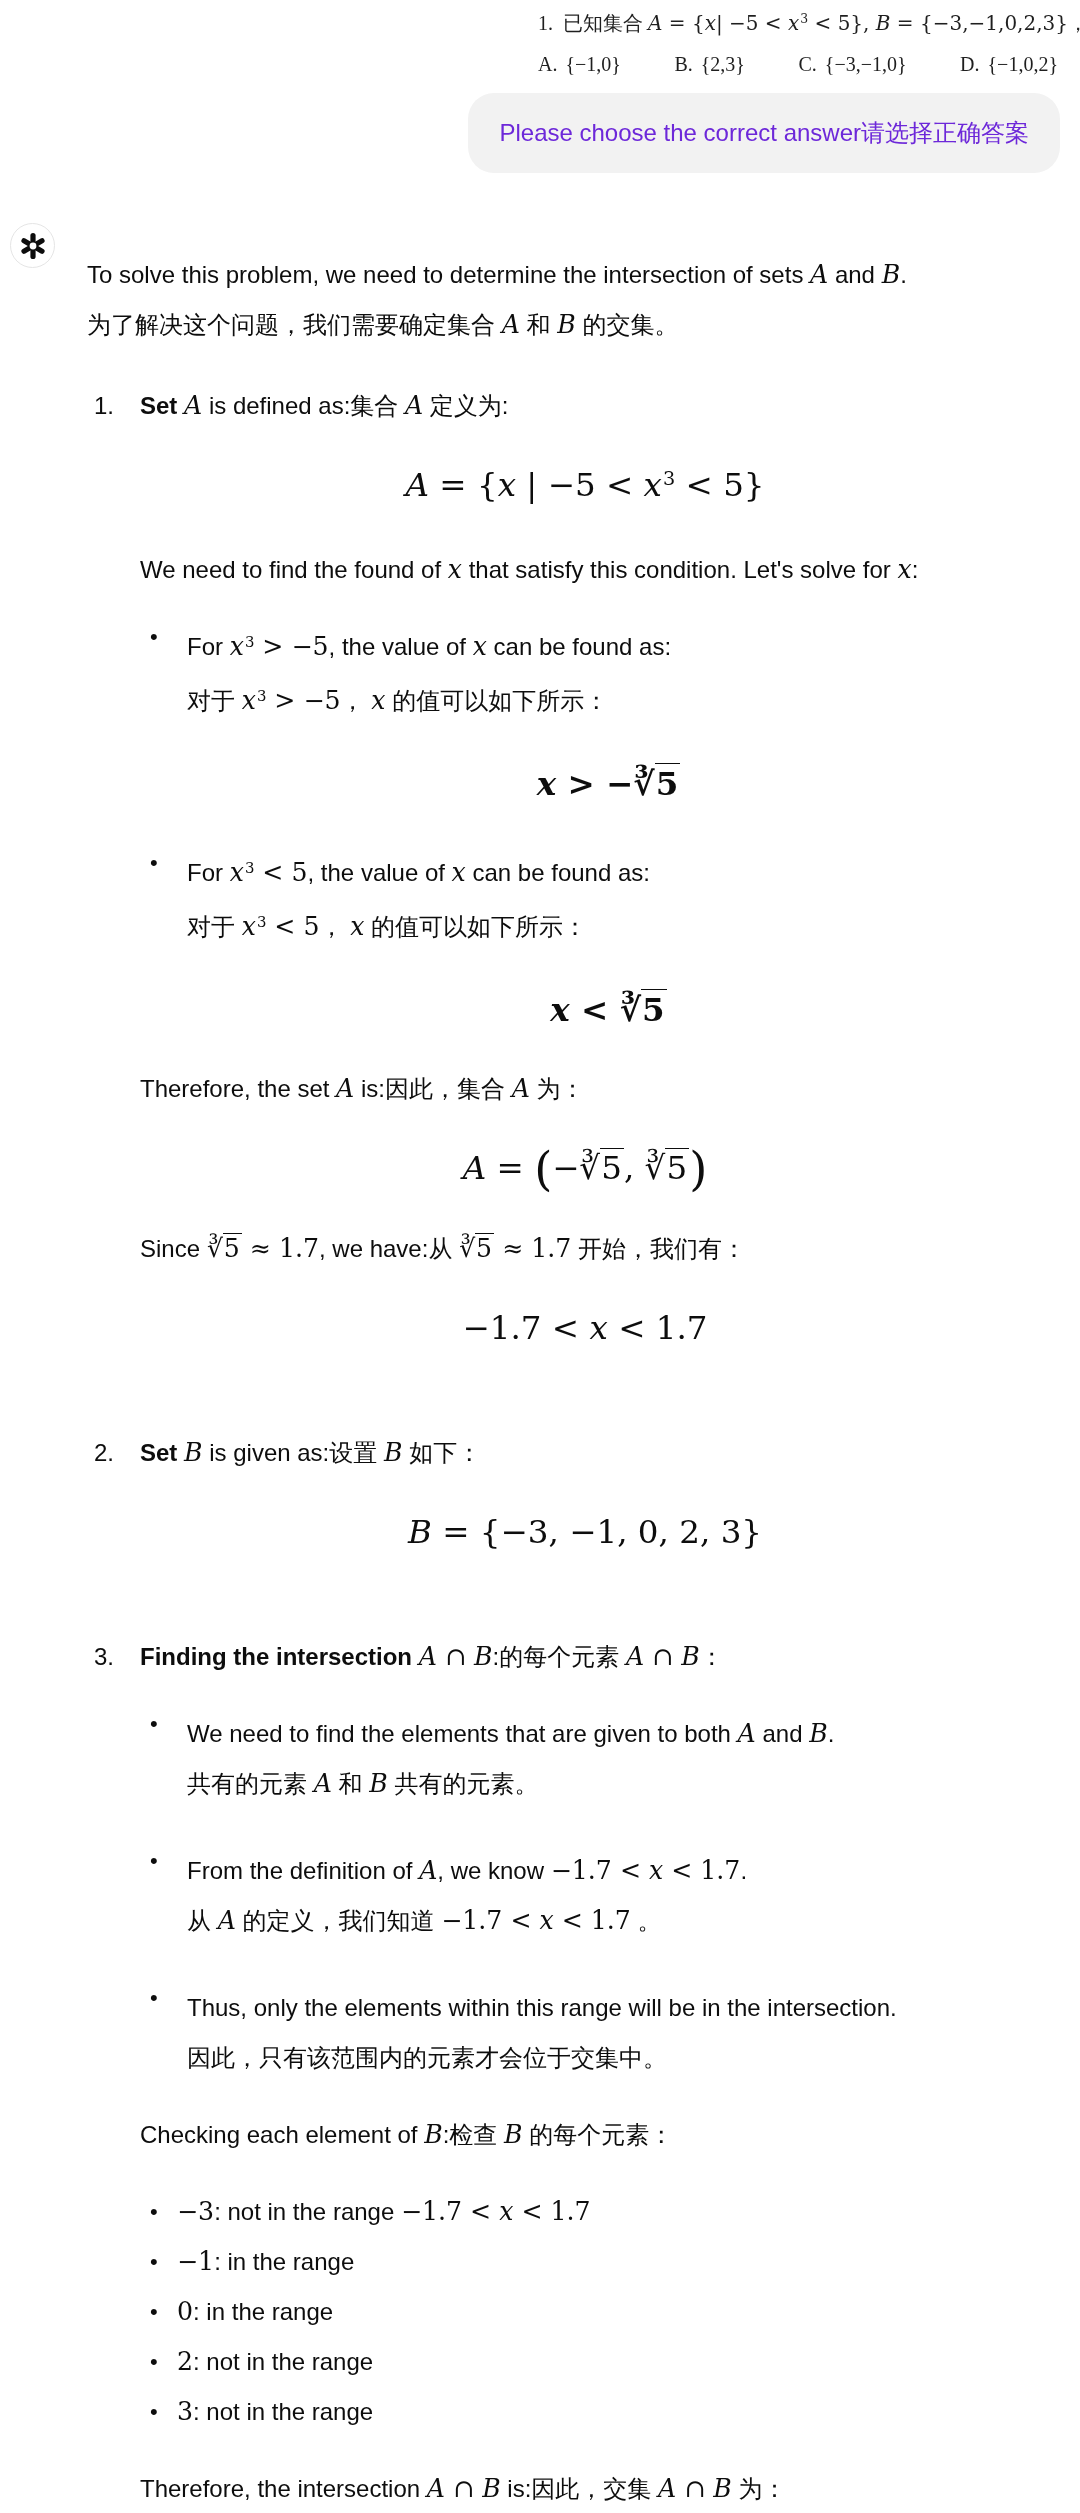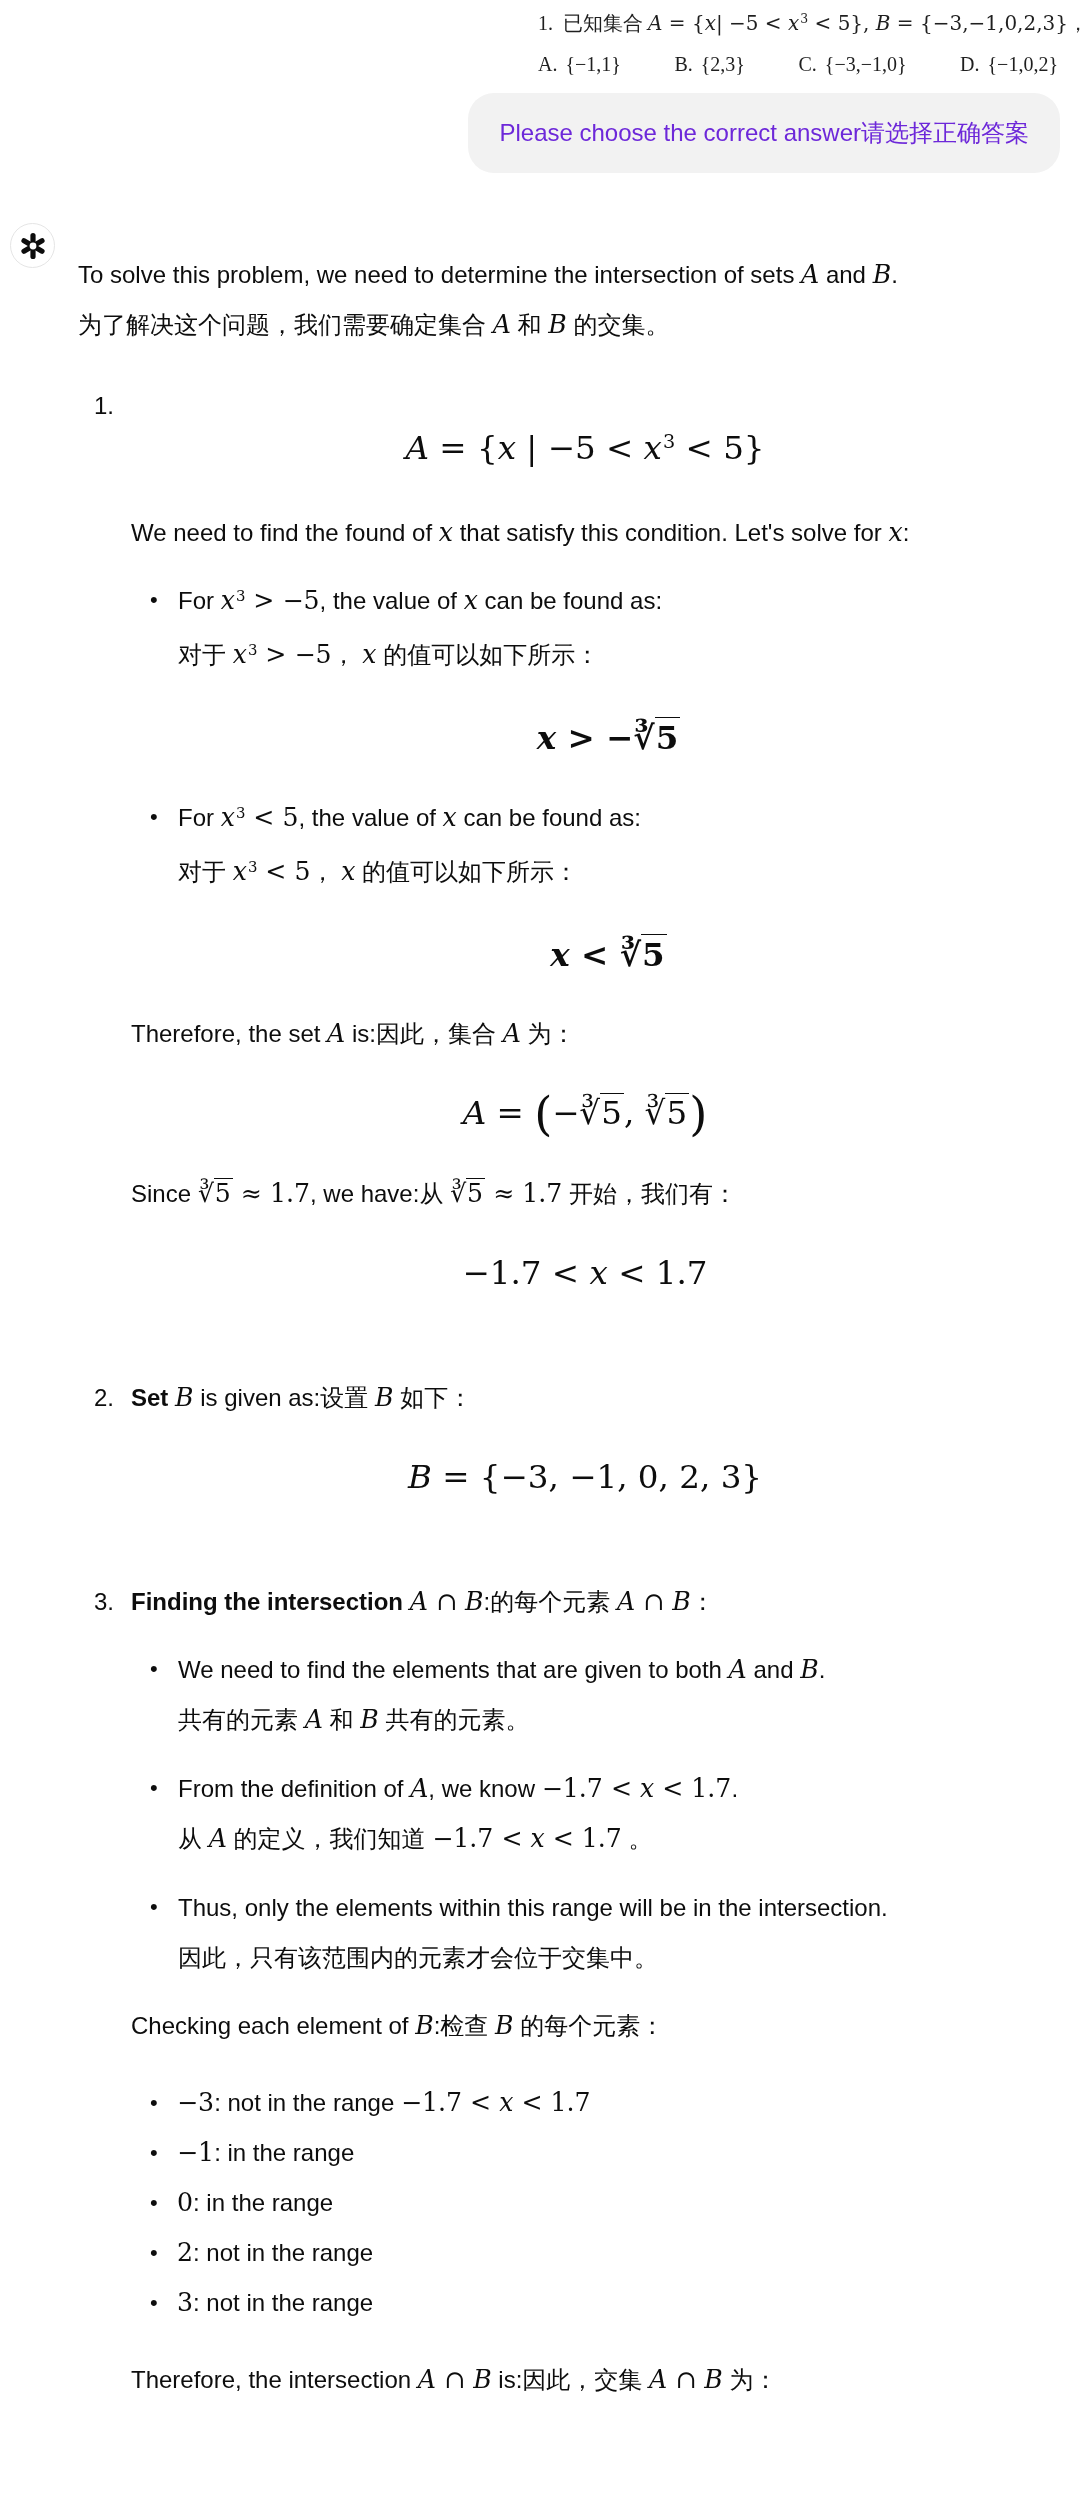--- a/index.html
+++ b/index.html
@@ -27,21 +27,21 @@
   .blk-item .oli-body{flex:1;min-width:0;}
   .oli-body > .blk-pair:first-child,.oli-body > .hdr{margin-top:0;}
   .blk-bullet{margin:30px 0;display:flex;padding-left:20px;}
   .blk-bullet .dot{width:27px;flex:none;font-size:22px;}
   .blk-bullet .bli-body{flex:1;min-width:0;}
   .bli-body .blk-math{margin:38px 0 6px;font-weight:bold;}
   .blk-group{margin:40px 0;}
   .g-row{display:flex;padding-left:20px;margin-top:13px;}
   .g-row:first-child{margin-top:0;}
   .g-row .dot{width:27px;flex:none;font-size:22px;}
-  .pline{margin:1px;}
+  .pline{margin:10px;}
   .pline + .pline{margin-top:13px;}
   
   .mi,.mr,.ms,.c3,.bp{font-family:"DejaVu Serif","DejaVu Sans","Liberation Serif",serif;}
   .a-body .mi,.a-body .mr,.a-body .c3{font-size:1.05em;}
   .mi{font-style:italic;}
   .mr{font-style:normal;}
   .ms{font-size:62%;position:relative;top:-0.55em;margin-left:1px;}
   .c3{white-space:nowrap;}
   .c3 .vinc{border-top:1.5px solid currentColor;padding:0 2px 0 1px;}
   .bp{font-size:1.5em;line-height:1;vertical-align:-0.12em;font-weight:400;}
@@ -49,21 +49,21 @@
 </style>
 </head>
 <body>
 
 <div class="page">
 
   <div class="user-turn">
     <div class="attachment">
       <div class="q-line"><span class="t">1.&nbsp; 已知集合 </span><span class="mi">A</span><span class="mr"> = {</span><span class="mi">x</span><span class="mr">| −5 &lt; </span><span class="mi">x</span><span class="ms">3</span><span class="mr"> &lt; 5}, </span><span class="mi">B</span><span class="mr"> = {−3,−1,0,2,3}</span><span class="t">，则 </span></div>
       <div class="q-opts">
-          <span><span class="opt-label">A.</span><span class="opt-val">{−1,1}</span></span>
+          <span><span class="opt-label">A.</span><span class="opt-val">{−1,0}</span></span>
           <span><span class="opt-label">B.</span><span class="opt-val">{2,3}</span></span>
           <span><span class="opt-label">C.</span><span class="opt-val">{−3,−1,0}</span></span>
           <span><span class="opt-label">D.</span><span class="opt-val">{−1,0,2}</span></span>
         </div>
     </div>
     <div class="bubble">
       <span>Please choose the correct answer请选择正确答案</span>
     </div>
   </div>
 
@@ -84,20 +84,21 @@
 
     <div class="a-body">
       <div id="assistant-flow">
           <div class="blk-pair">
             <div class="pline"><span class="t">To solve this problem, we need to determine the intersection of sets </span><span class="mi">A</span><span class="t"> and </span><span class="mi">B</span><span class="t">.</span></div>
             <div class="pline"><span class="t">为了解决这个问题，我们需要确定集合 </span><span class="mi">A</span><span class="t"> 和 </span><span class="mi">B</span><span class="t"> 的交集。</span></div>
           </div>
           <div class="blk-item">
             <div class="num">1.</div>
             <div class="oli-body">
+              <div class="hdr pline"><strong class="bd">Set</strong><span class="t"> </span><span class="mi">A</span><span class="t"> is defined as:集合 </span><span class="mi">A</span><span class="t"> 定义为:</span></div>
               <div class="blk-math"><span class="mi">A</span><span class="mr"> = {</span><span class="mi">x</span><span class="mr"> | −5 &lt; </span><span class="mi">x</span><span class="ms">3</span><span class="mr"> &lt; 5}</span></div>
               <div class="blk-pair">
                 <div class="pline"><span class="t">We need to find the found of </span><span class="mi">x</span><span class="t"> that satisfy this condition. Let's solve for </span><span class="mi">x</span><span class="t">:</span></div>
               </div>
               <div class="blk-bullet">
                 <div class="dot">•</div>
                 <div class="bli-body">
                   <div class="pline"><span class="t">For </span><span class="mi">x</span><span class="ms">3</span><span class="mr"> &gt; −5</span><span class="t">, the value of </span><span class="mi">x</span><span class="t"> can be found as:</span></div>
                   <div class="pline"><span class="t">对于 </span><span class="mi">x</span><span class="ms">3</span><span class="mr"> &gt; −5</span><span class="t">， </span><span class="mi">x</span><span class="t"> 的值可以如下所示：</span></div>
                   <div class="blk-math"><span class="mi">x</span><span class="mr"> &gt; −</span><span class="c3"><span>∛</span><span class="vinc">5</span></span></div>

